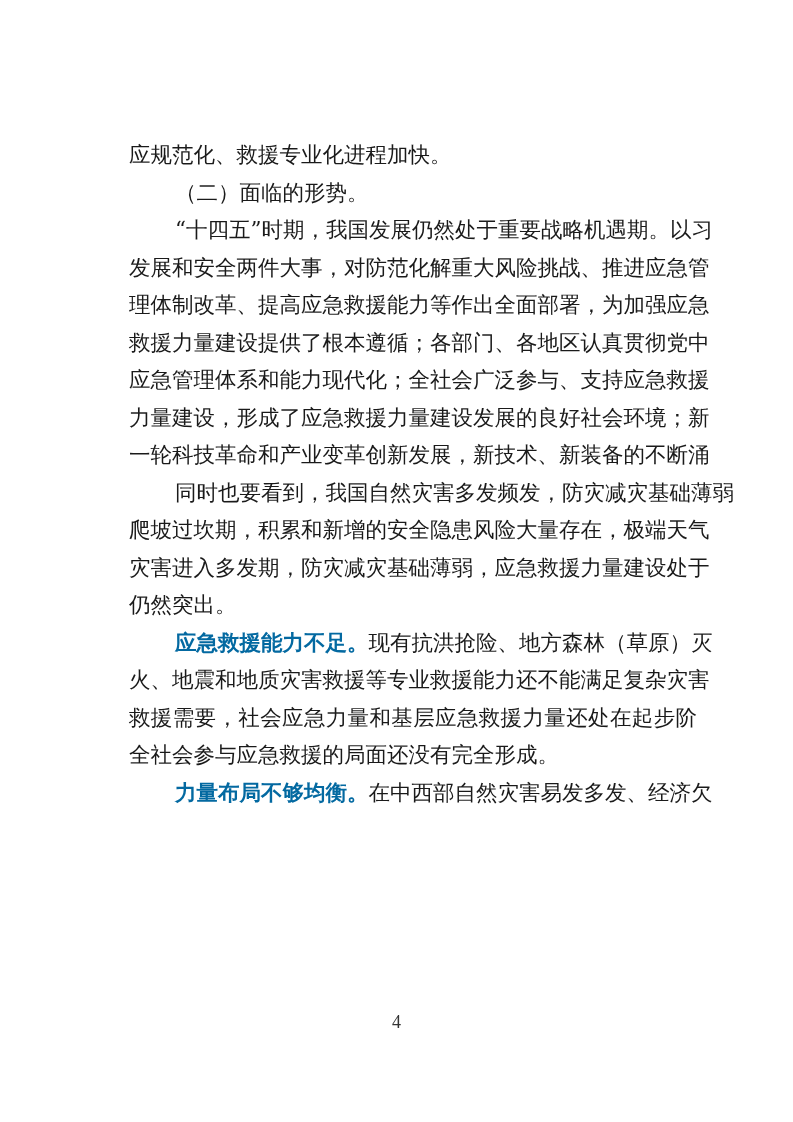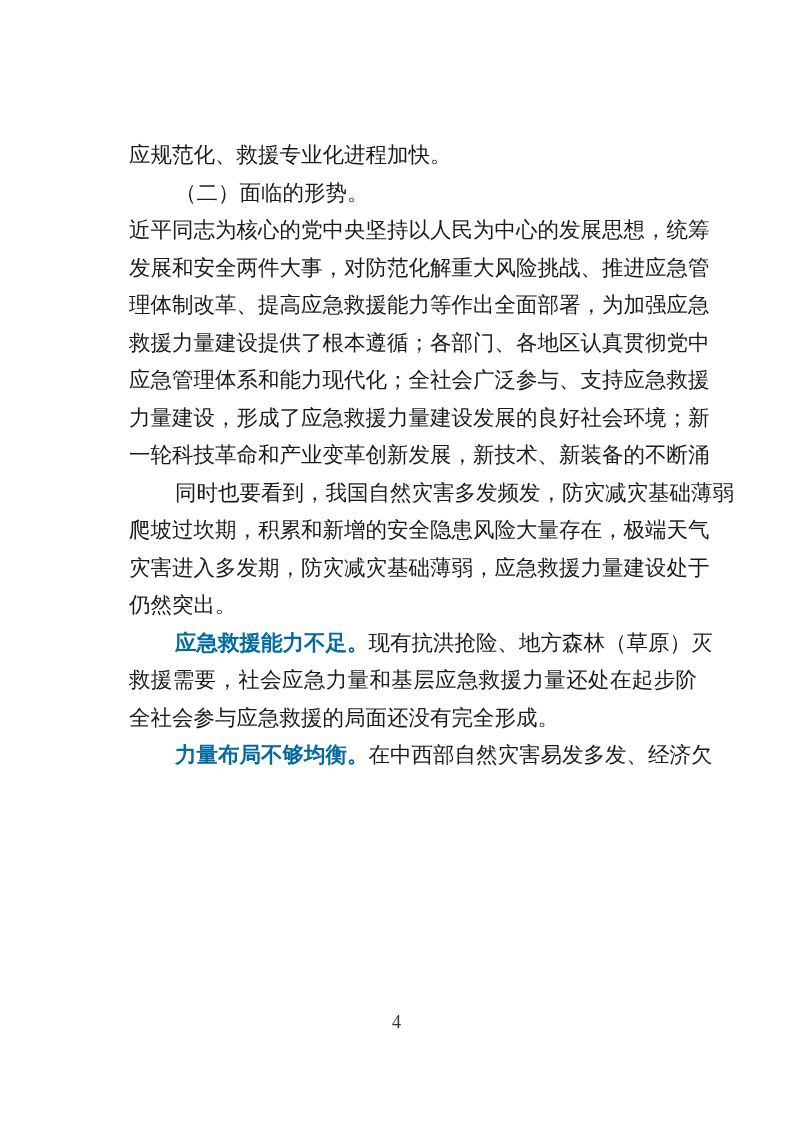--- a/index.html
+++ b/index.html
@@ -64,31 +64,32 @@
       color: #333333;
     }
   </style>
 </head>
 <body>
 
 <div class="page">
   <div class="body-text">
     <div class="line last">应规范化、救援专业化进程加快。</div>
     <div class="line heading">（二）面临的形势。</div>
-    <div class="line">近平同志为核心的党中央坚持以人民为中心的发展思想，统筹</div>
+    <div class="line indent">“十四五”时期，我国发展仍然处于重要战略机遇期。以习</div>
     <div class="line">发展和安全两件大事，对防范化解重大风险挑战、推进应急管</div>
     <div class="line">理体制改革、提高应急救援能力等作出全面部署，为加强应急</div>
     <div class="line">救援力量建设提供了根本遵循；各部门、各地区认真贯彻党中</div>
     <div class="line">应急管理体系和能力现代化；全社会广泛参与、支持应急救援</div>
     <div class="line">力量建设，形成了应急救援力量建设发展的良好社会环境；新</div>
     <div class="line">一轮科技革命和产业变革创新发展，新技术、新装备的不断涌</div>
     <div class="line indent">同时也要看到，我国自然灾害多发频发，防灾减灾基础薄弱</div>
     <div class="line">爬坡过坎期，积累和新增的安全隐患风险大量存在，极端天气</div>
     <div class="line">灾害进入多发期，防灾减灾基础薄弱，应急救援力量建设处于</div>
     <div class="line last">仍然突出。</div>
     <div class="line indent"><span class="bold">应急救援能力不足。</span><span>现有抗洪抢险、地方森林（草原）灭</span></div>
+    <div class="line">火、地震和地质灾害救援等专业救援能力还不能满足复杂灾害</div>
     <div class="line">救援需要，社会应急力量和基层应急救援力量还处在起步阶</div>
     <div class="line last">全社会参与应急救援的局面还没有完全形成。</div>
     <div class="line indent"><span class="bold">力量布局不够均衡。</span><span>在中西部自然灾害易发多发、经济欠</span></div>
   </div>
 
   <div class="page-number">4</div>
 </div>
 
 </body></html>

